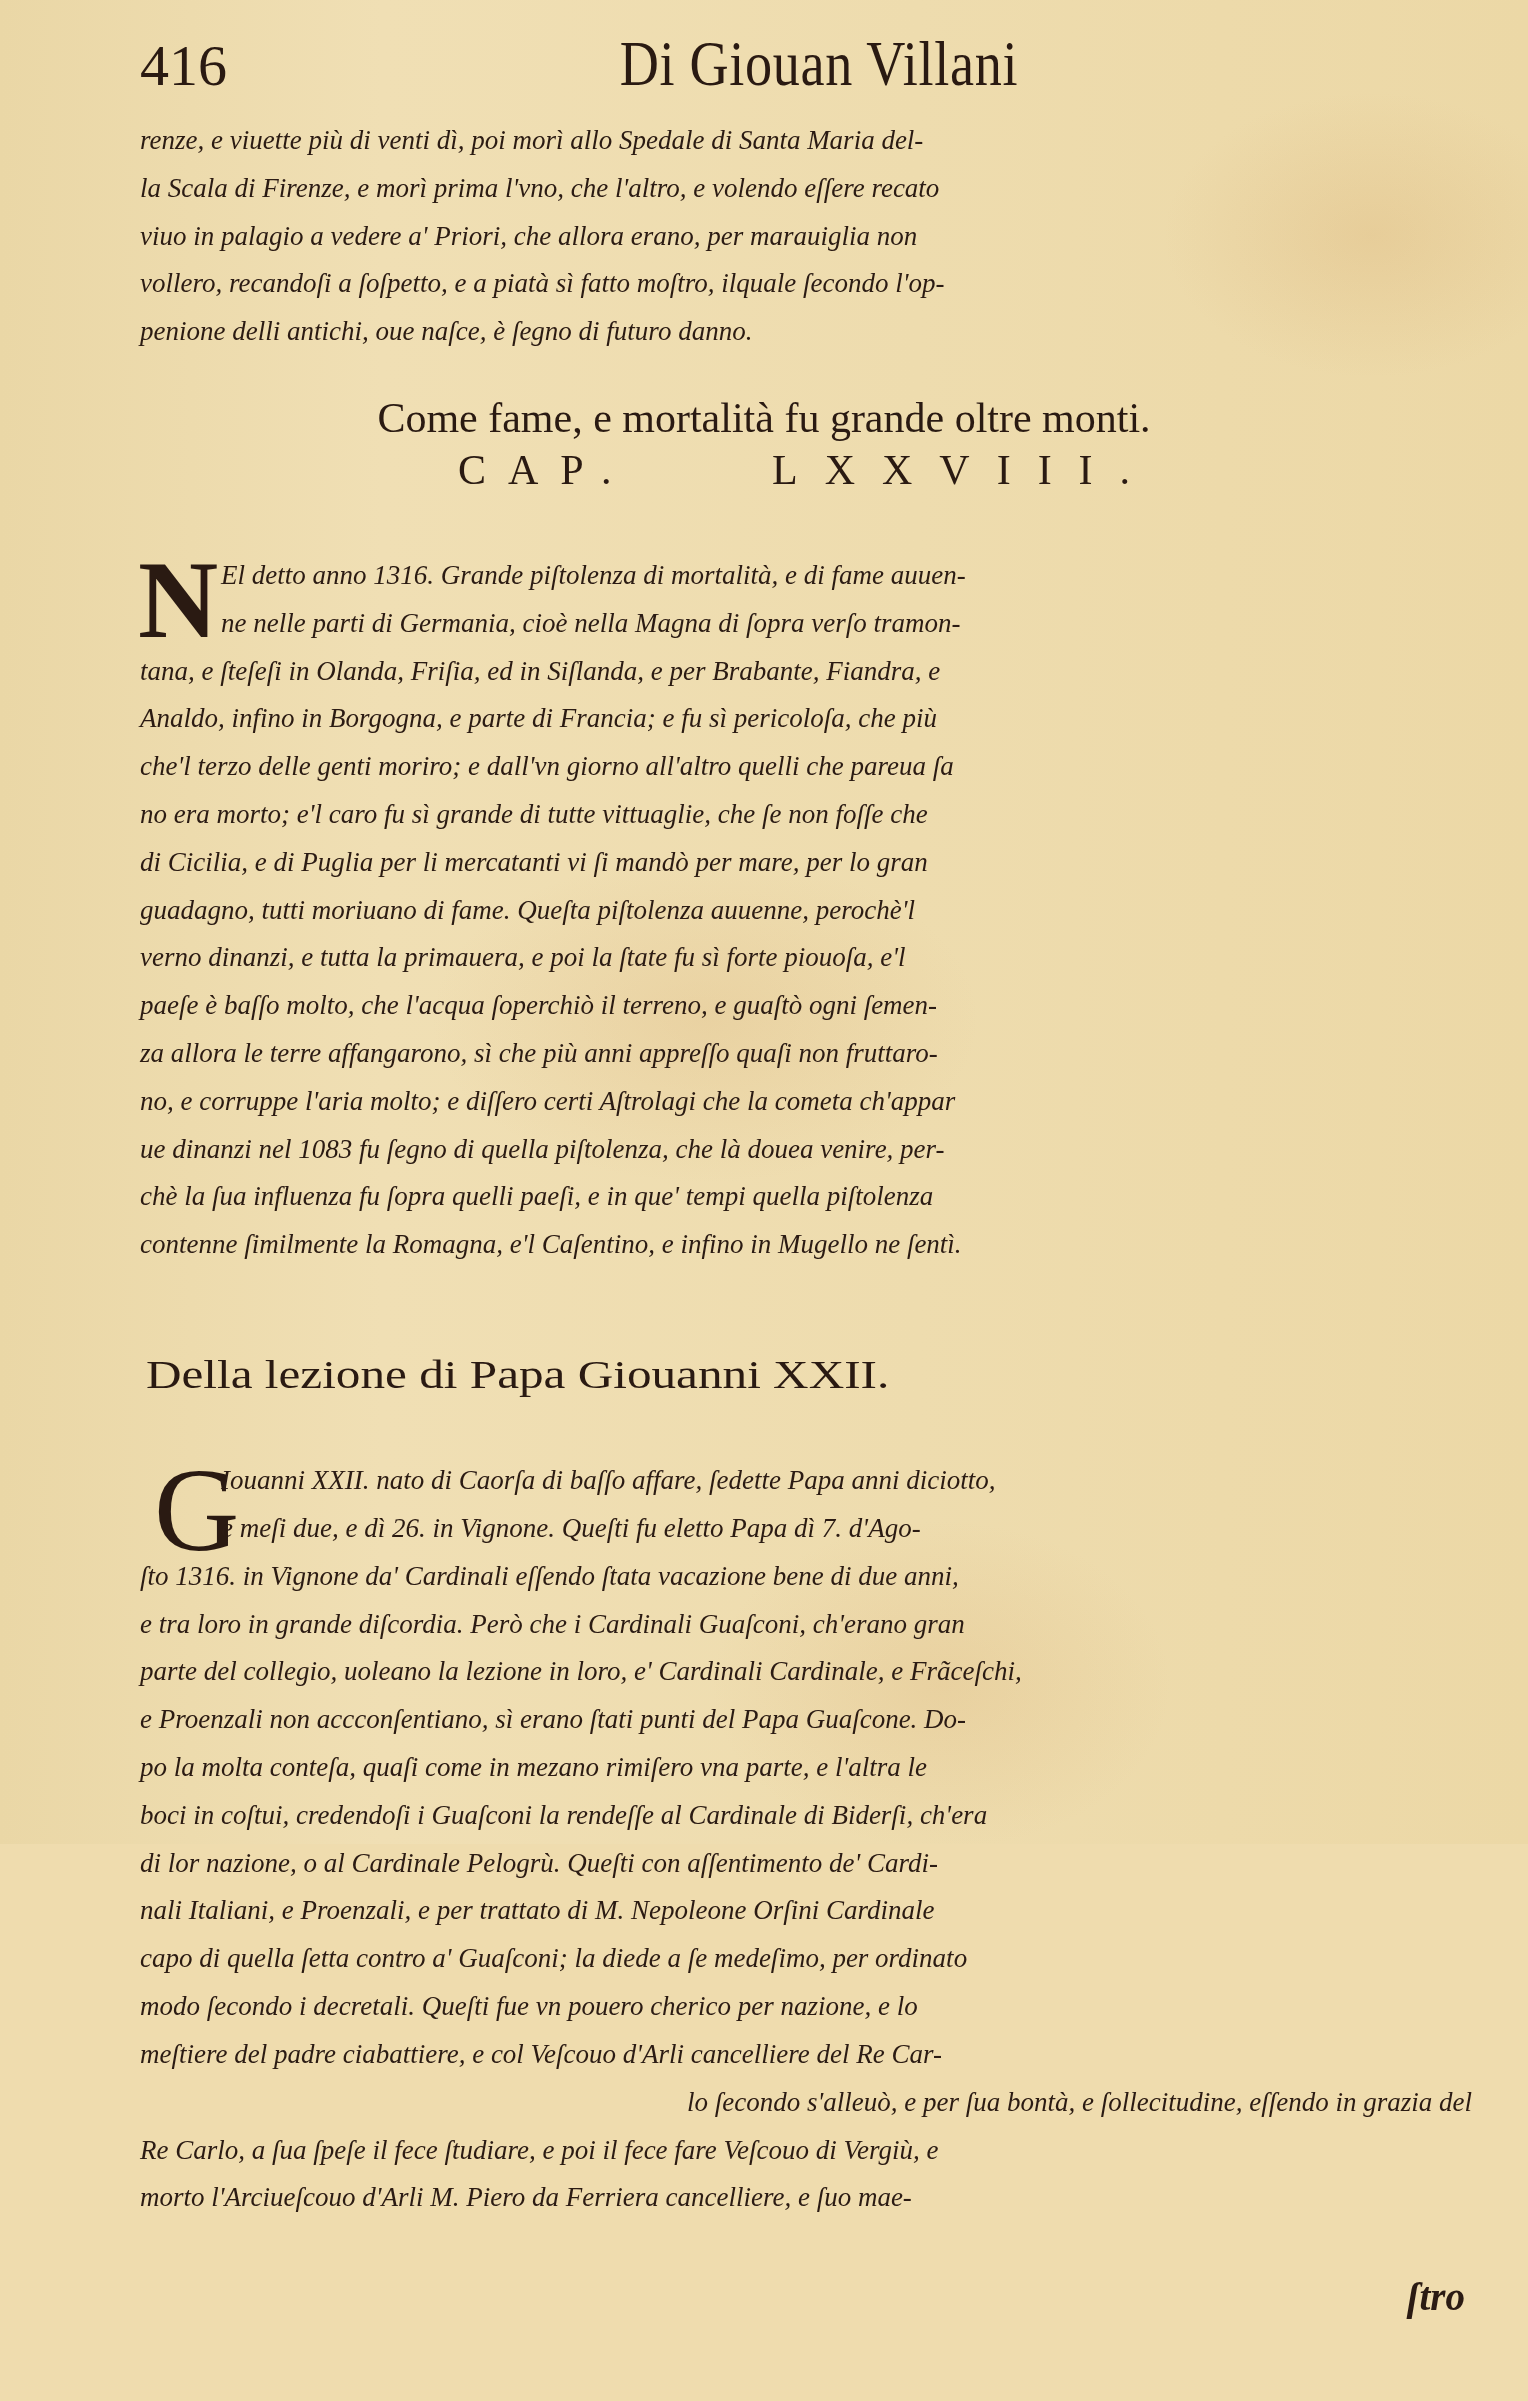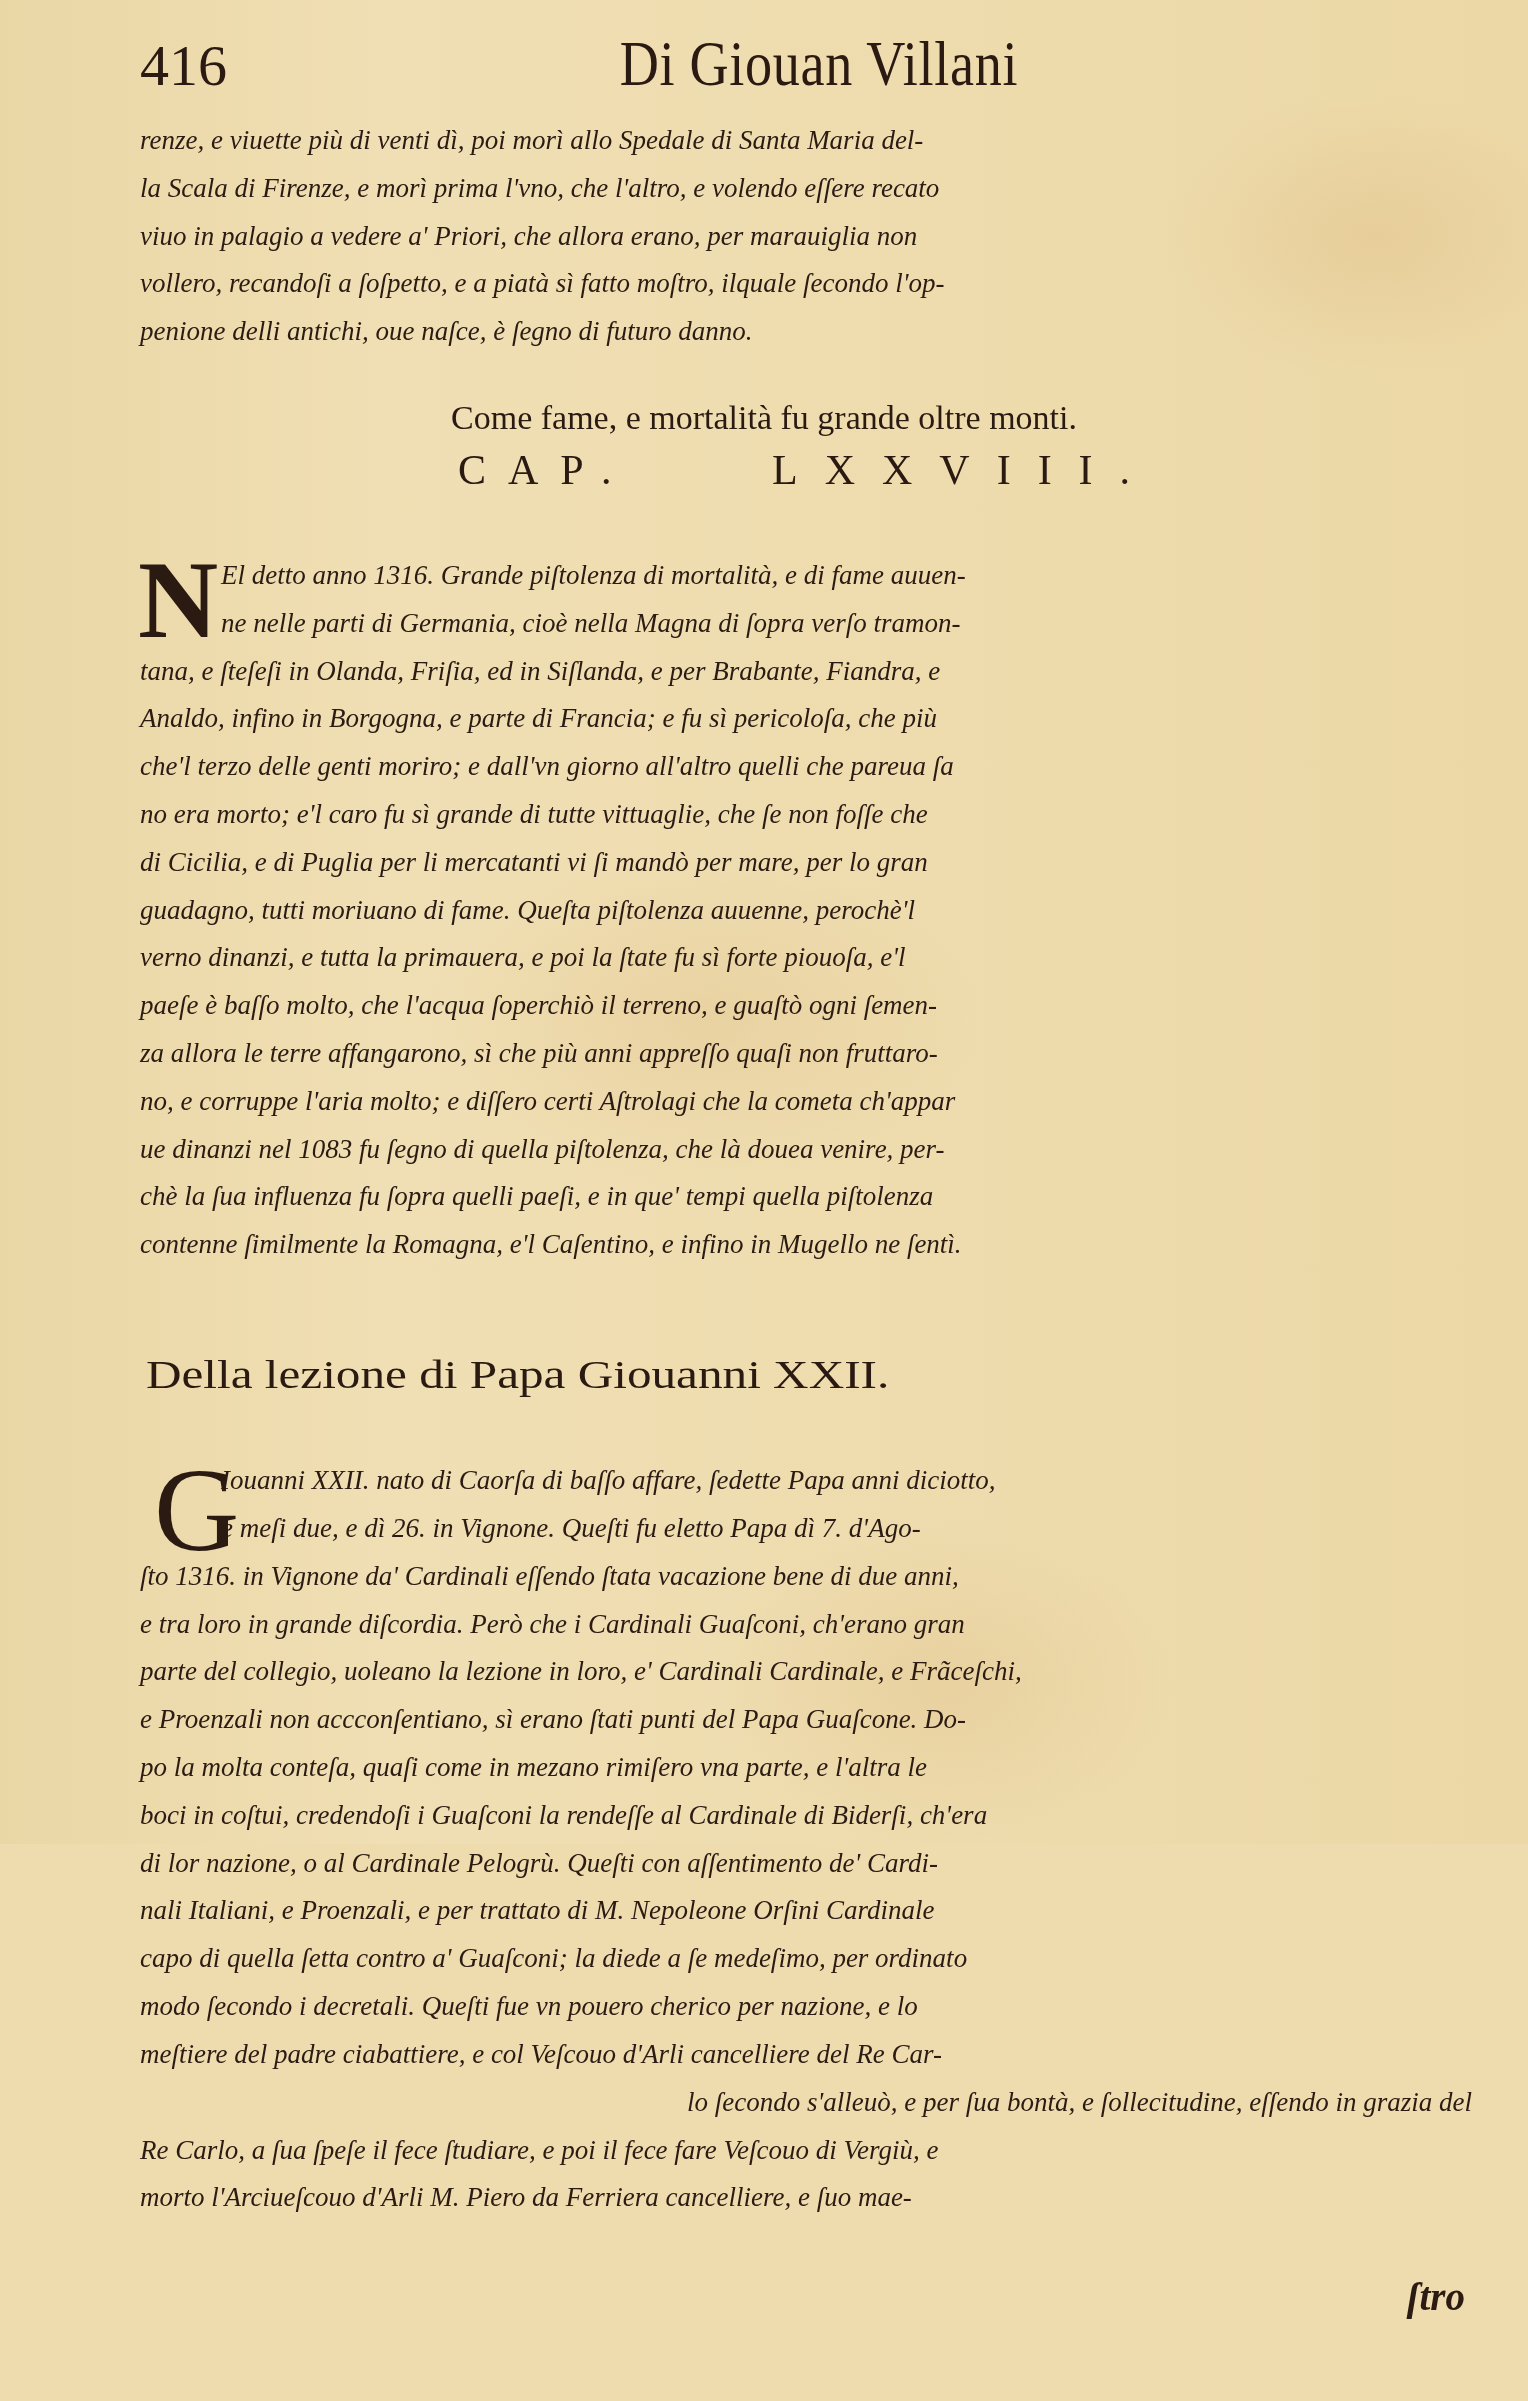--- a/index.html
+++ b/index.html
@@ -59,21 +59,21 @@
     line-height: 48px;
     color: #2b1b13;
     transform-origin: left center;
   }
   .indented { left: 221px; width: 1251px; }
   .chapter-title {
     position: absolute;
     left: 0; width: 1528px;
     text-align: center;
     font-family: "Liberation Serif", serif;
-    font-size: 34px;
+    font-size: 42px;
     line-height: 52px;
     color: #2a1a12;
     white-space: nowrap;
   }
   .cap-line {
     position: absolute;
     left: 0; width: 1528px;
     font-family: "Liberation Serif", serif;
     font-size: 42px;
     line-height: 52px;

